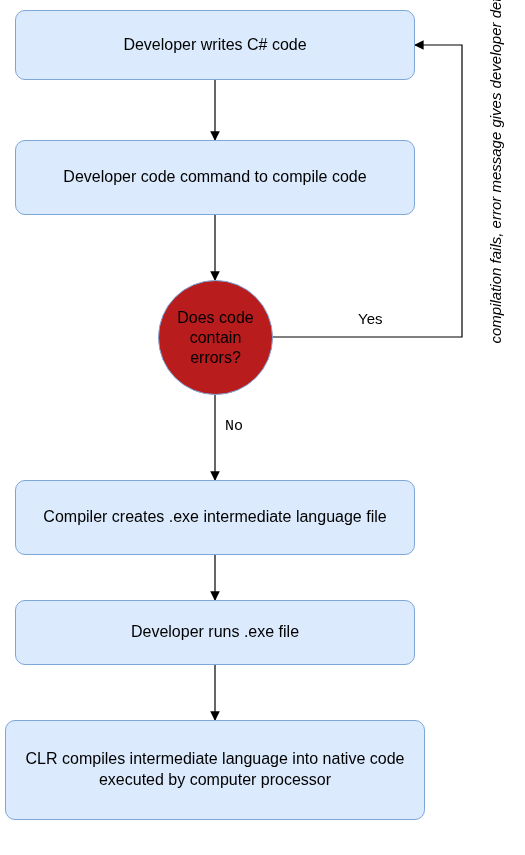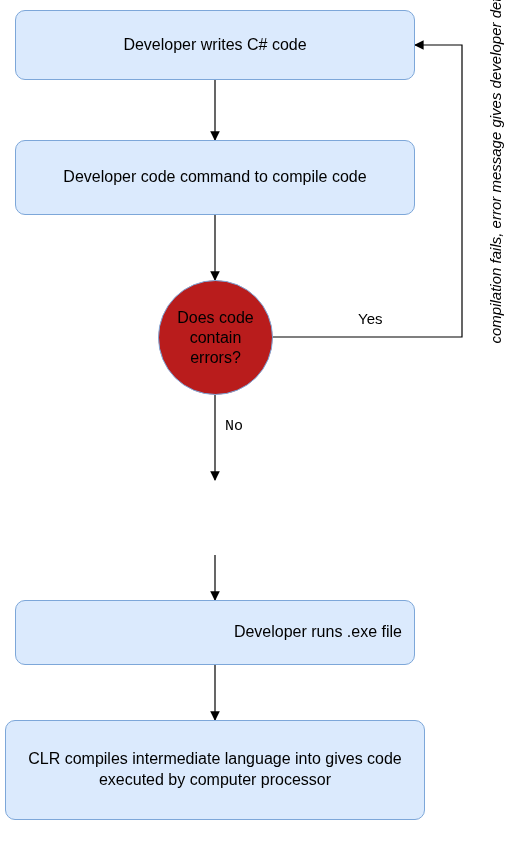--- a/index.html
+++ b/index.html
@@ -96,27 +96,30 @@
   </div>
 
   <div class="node-rect" style="left:15px; top:140px; width:400px; height:75px;">
     <span>Developer code command to compile code</span>
   </div>
 
   <div class="node-circle" style="left:158px; top:280px; width:115px; height:115px;">
     <span>Does code contain errors?</span>
   </div>
 
+  <div class="node-rect" style="left:15px; top:480px; width:400px; height:75px;">
+    <span>Compiler creates .exe intermediate language file</span>
+  </div>
 
-  <div class="node-rect" style="left:15px; top:600px; width:400px; height:65px;justify-content:flex-end;">
+  <div class="node-rect" style="left:15px; top:600px; width:400px; height:65px;">
     <span>Developer runs .exe file</span>
   </div>
 
   <div class="node-rect" style="left:5px; top:720px; width:420px; height:100px;">
-    <span>CLR compiles intermediate language into gives code executed by computer processor</span>
+    <span>CLR compiles intermediate language into native code executed by computer processor</span>
   </div>
 
   <div class="edge-label" style="left:358px; top:310px;">Yes</div>
 
   <div class="edge-label" style="left:225px; top:418px;font-family:Liberation Mono, monospace;">No</div>
 
   <div class="edge-label-italic" style="left:335px; top:175px; width:320px; text-align:center;">compilation fails, error message gives developer details</div>
 
 </div>
 

